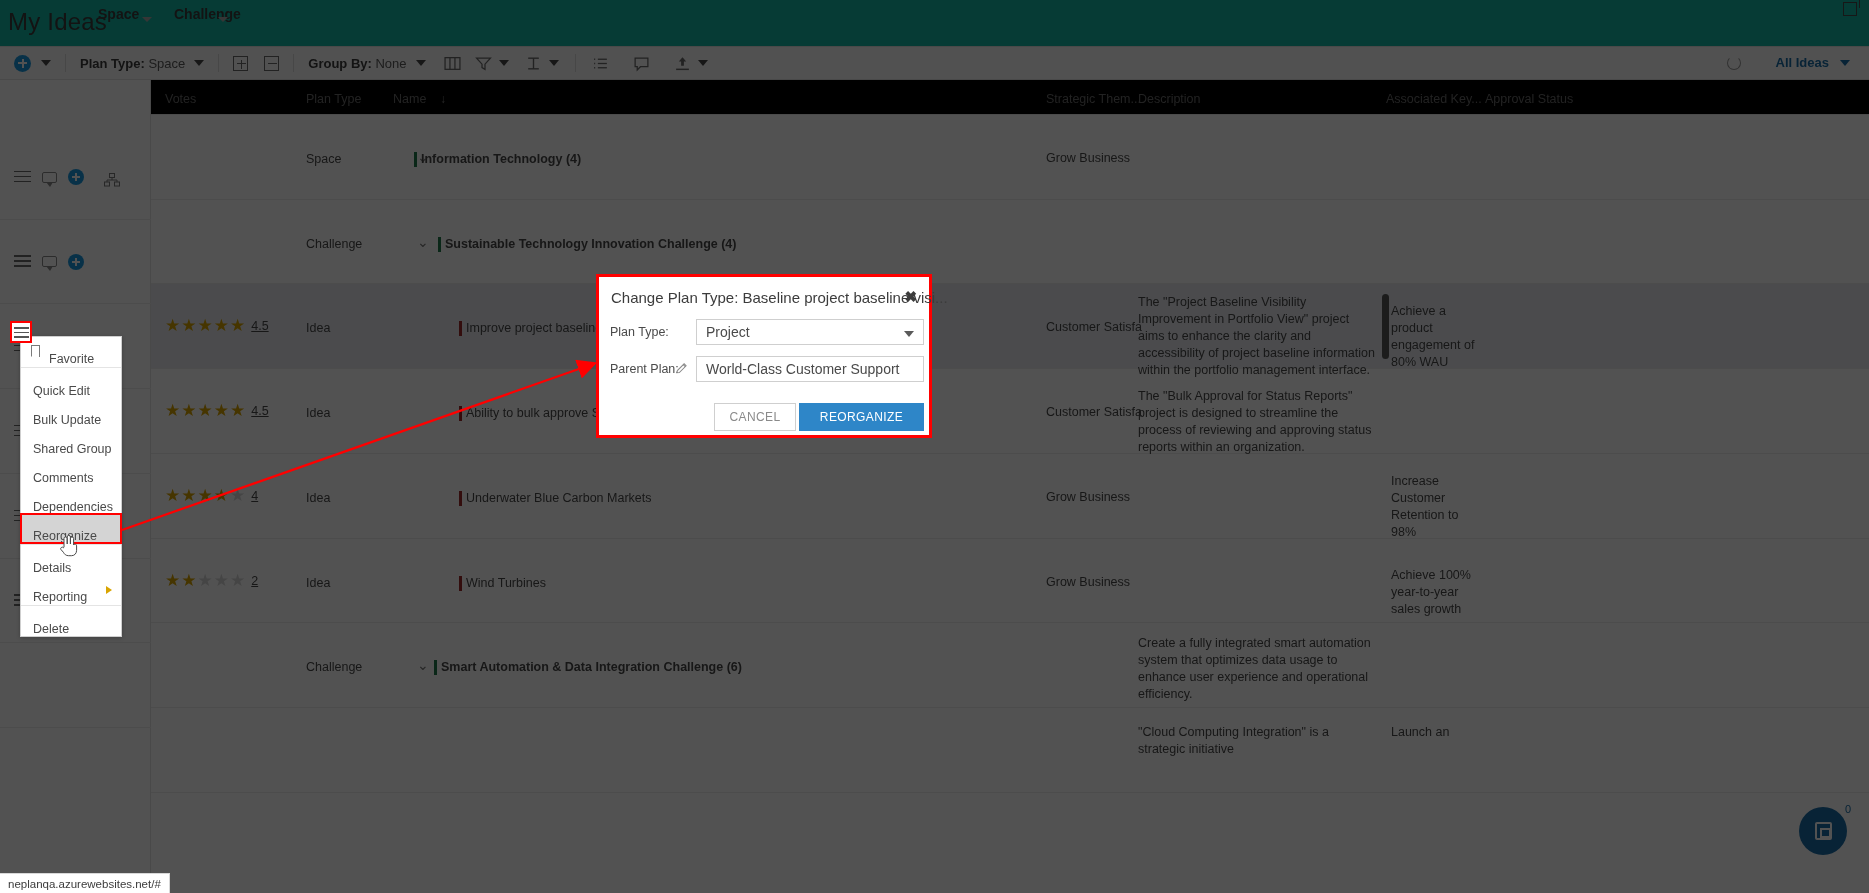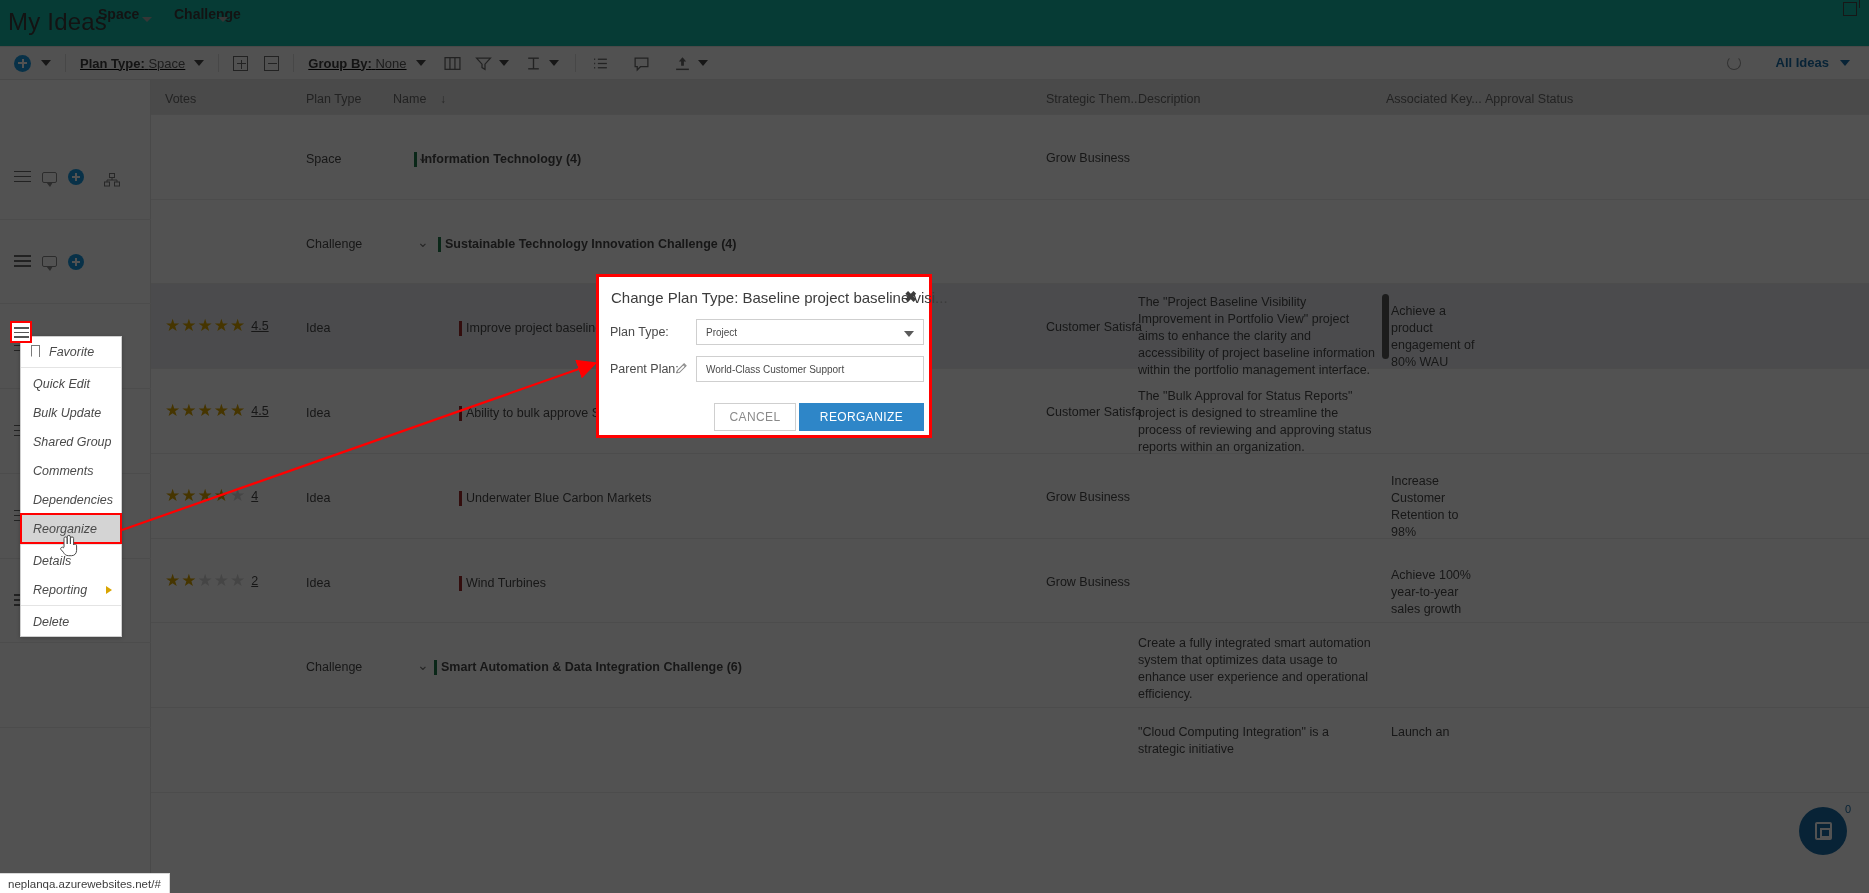--- a/index.html
+++ b/index.html
@@ -84,21 +84,21 @@
     border-top: 1.5px solid #4a4a4a;
     border-right: 1.5px solid #4a4a4a;
     transform: rotate(0deg);
   }
 
   
   .toolbar {
     position: absolute; left: 0; top: 47px; width: 1869px; height: 33px;
     background: #fbfbfb;
     border-bottom: 1px solid #e2e2e2;
-    display: flex; align-items: center; text-decoration: underline;
+    display: flex; align-items: center;
   }
   .tb-plus {
     margin-left: 14px;
     width: 17px; height: 17px; border-radius: 50%;
     background: #1b9ae0; position: relative;
     cursor: pointer;
   }
   .tb-plus::before, .tb-plus::after {
     content: ""; position: absolute; background: #fff;
   }
@@ -188,21 +188,21 @@
   }
 
   
   .grid {
     position: absolute; left: 151px; top: 80px; right: 0; bottom: 0;
     background: #ffffff; overflow: hidden;
   }
   .grid-head {
     position: absolute; left: 0; top: 0; right: 0; height: 35px;
     border-bottom: 1px solid #e9e9e9;
-    background: #e5e5e5;
+    background: #000000;
   }
   .gh {
     position: absolute; top: 12px;
     font-size: 12.5px; color: #6b6b6b; white-space: nowrap;
   }
   .sort-arrow {
     position: absolute; left: 289px; top: 12px;
     font-size: 12px; color: #7a7a7a;
   }
   .row {
@@ -269,23 +269,23 @@
   }
 
   
   .ctxmenu {
     position: absolute; left: 20px; top: 336px; width: 102px;
     background: #ffffff; border: 1px solid #cfcfcf;
     box-shadow: 0 1px 4px rgba(0,0,0,.22);
     z-index: 30;
   }
   .ctx-item {
-    height: 29px; display: flex; align-items: center;
+    height: 29px; display: flex; align-items: flex-end;
     padding-left: 12px; font-size: 12.5px; color: #4a4a4a;
-    cursor: pointer; position: relative; white-space: nowrap; font-style: italic;
+    cursor: pointer; position: relative; white-space: nowrap;
   }
   .ctx-item.fav { padding-left: 28px; }
   .bookmark-icon {
     position: absolute; left: 10px; top: 8px;
     width: 9px; height: 12px;
     border: 1.4px solid #7a7a7a; border-bottom: none;
   }
   .bookmark-icon::after {
     content:""; position: absolute; left: -1.4px; top: 10px;
     border-left: 5.7px solid #fff; border-right: 5.7px solid #fff;
@@ -339,21 +339,21 @@
     font-size: 15px; color: #3c3c3c; cursor: pointer; font-weight: bold;
     line-height: 14px;
   }
   .frow { position: absolute; left: 0; width: 100%; height: 26px; }
   .flabel {
     position: absolute; left: 11px; font-size: 12.5px; color: #4a4a4a;
   }
   .fctl {
     position: absolute; left: 97px; width: 228px; height: 26px;
     border: 1px solid #cfcfcf; background: #fff;
-    font-size: 10px; color: #4a4a4a;
+    font-size: 14px; color: #4a4a4a;
     display: flex; align-items: center; padding-left: 9px; text-align: right;
   }
   .fctl .sel-caret {
     position: absolute; right: 9px; top: 11px;
     width: 0; height: 0;
     border-left: 5px solid transparent;
     border-right: 5px solid transparent;
     border-top: 6px solid #5a5a5a;
   }
   .pencil-icon {

